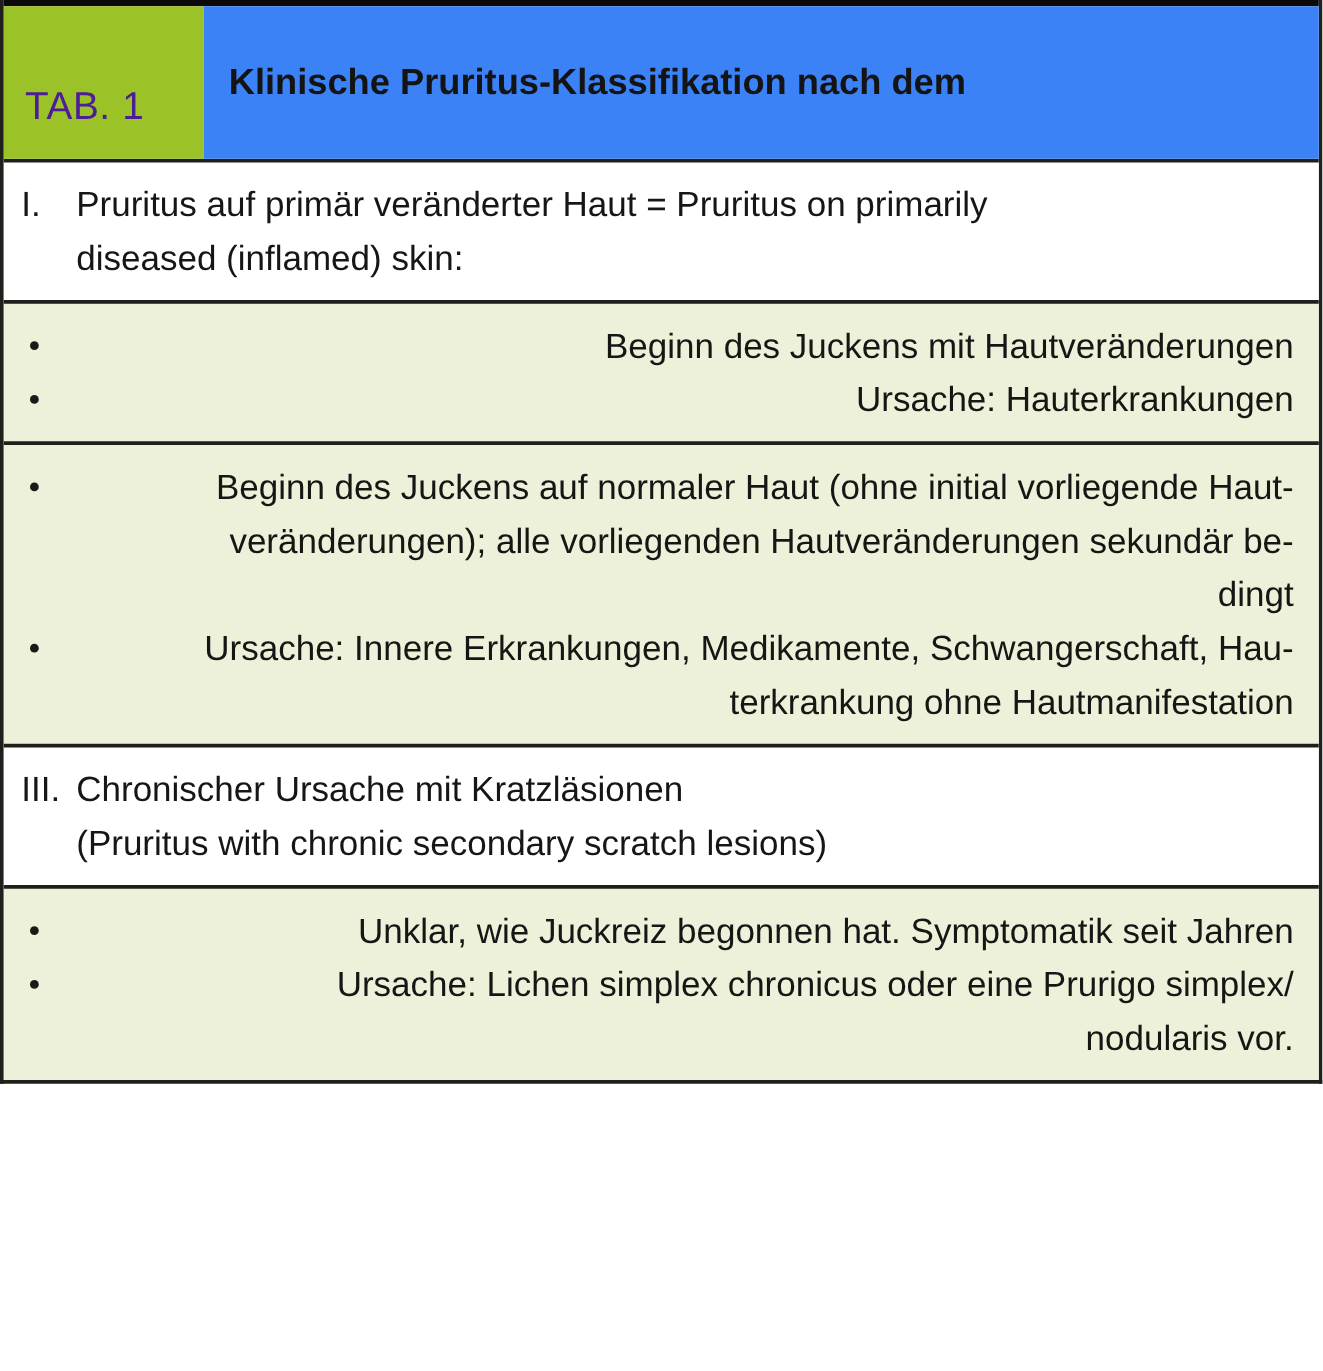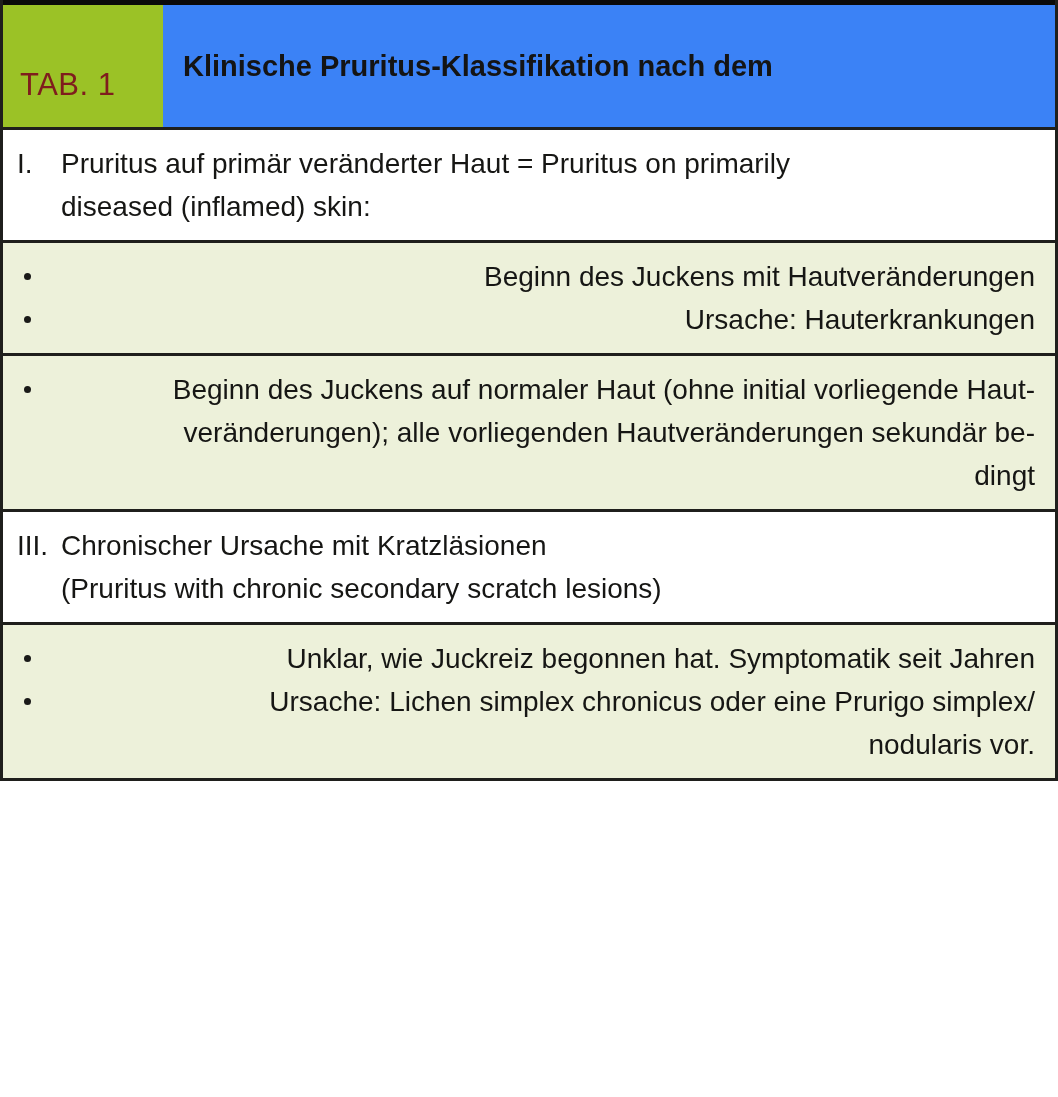--- a/index.html
+++ b/index.html
@@ -17,21 +17,21 @@
   }
   .topbar { height: 5px; background: #0a0a0a; }
   .hdr { display: flex; height: 122px; }
   .tag-cell {
     width: 160px; flex: none;
     background: #9bc226;
     display: flex; align-items: flex-end;
     padding: 0 0 24px 17px; box-sizing: border-box;
   }
   .tag-label {
-    color: #7f1d1d; font-size: 31px; letter-spacing: 0.5px;
+    color: #4c1d95; font-size: 31px; letter-spacing: 0.5px;
   }
   .title-cell {
     flex: 1; background: #3b82f6;
     display: flex; flex-direction: column; justify-content: center;
     padding-left: 20px; box-sizing: border-box;
   }
   .title-line { font-size: 29px; line-height: 43px; white-space: nowrap; font-weight: 600; color: #141414; }
   .row { border-top: 3px solid #1f1f1c; padding: 12px 20px 12px 14px; }
   .row.white { background: #ffffff; }
   .row.green { background: #edf1da; }
@@ -86,20 +86,27 @@
 
   <div class="row green">
     <div class="bullet-item">
       <span class="dot"></span>
       <div class="lines">
         <div>Beginn des Juckens auf normaler Haut (ohne initial vorliegende Haut-</div>
         <div>veränderungen); alle vorliegenden Hautveränderungen sekundär be-</div>
         <div>dingt</div>
       </div>
     </div>
+    <div class="bullet-item">
+      <span class="dot"></span>
+      <div class="lines">
+        <div>Ursache: Innere Erkrankungen, Medikamente, Schwangerschaft, Hau-</div>
+        <div>terkrankung ohne Hautmanifestation</div>
+      </div>
+    </div>
   </div>
 
   <div class="row white heading">
     <span class="numeral">III.</span>
     <div class="lines">
       <div>Chronischer Ursache mit Kratzläsionen</div>
       <div>(Pruritus with chronic secondary scratch lesions)</div>
     </div>
   </div>
 

